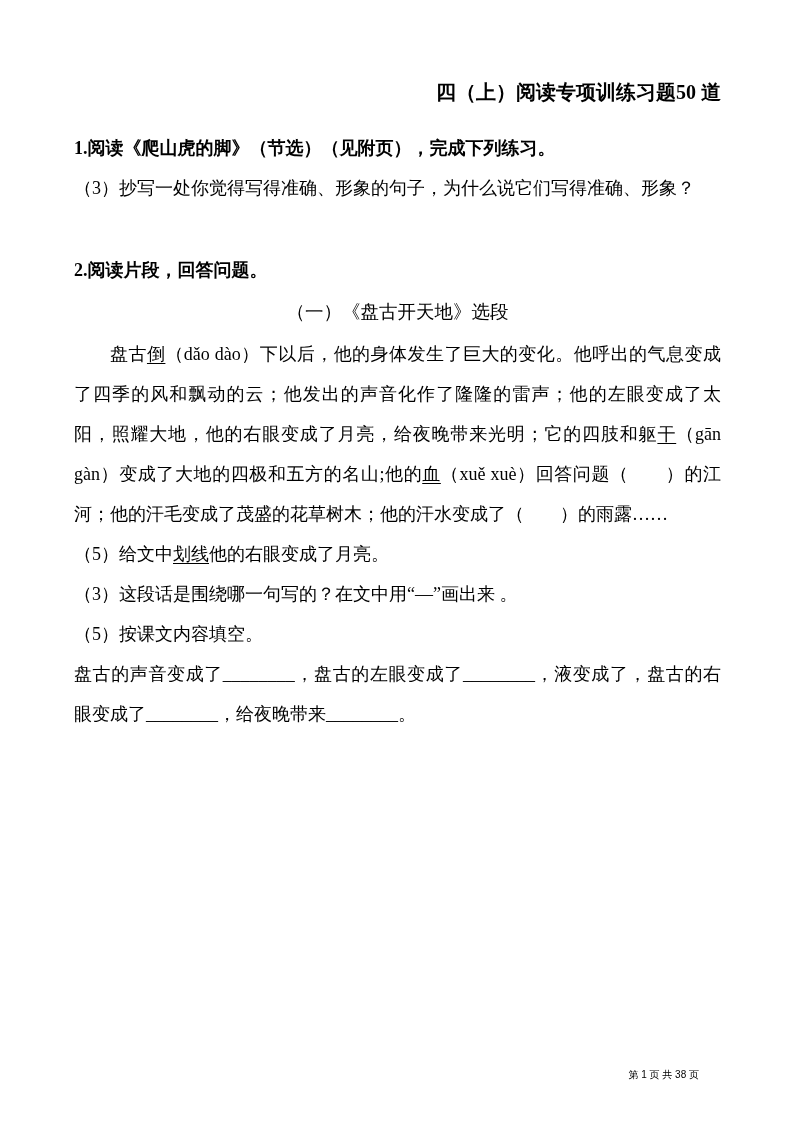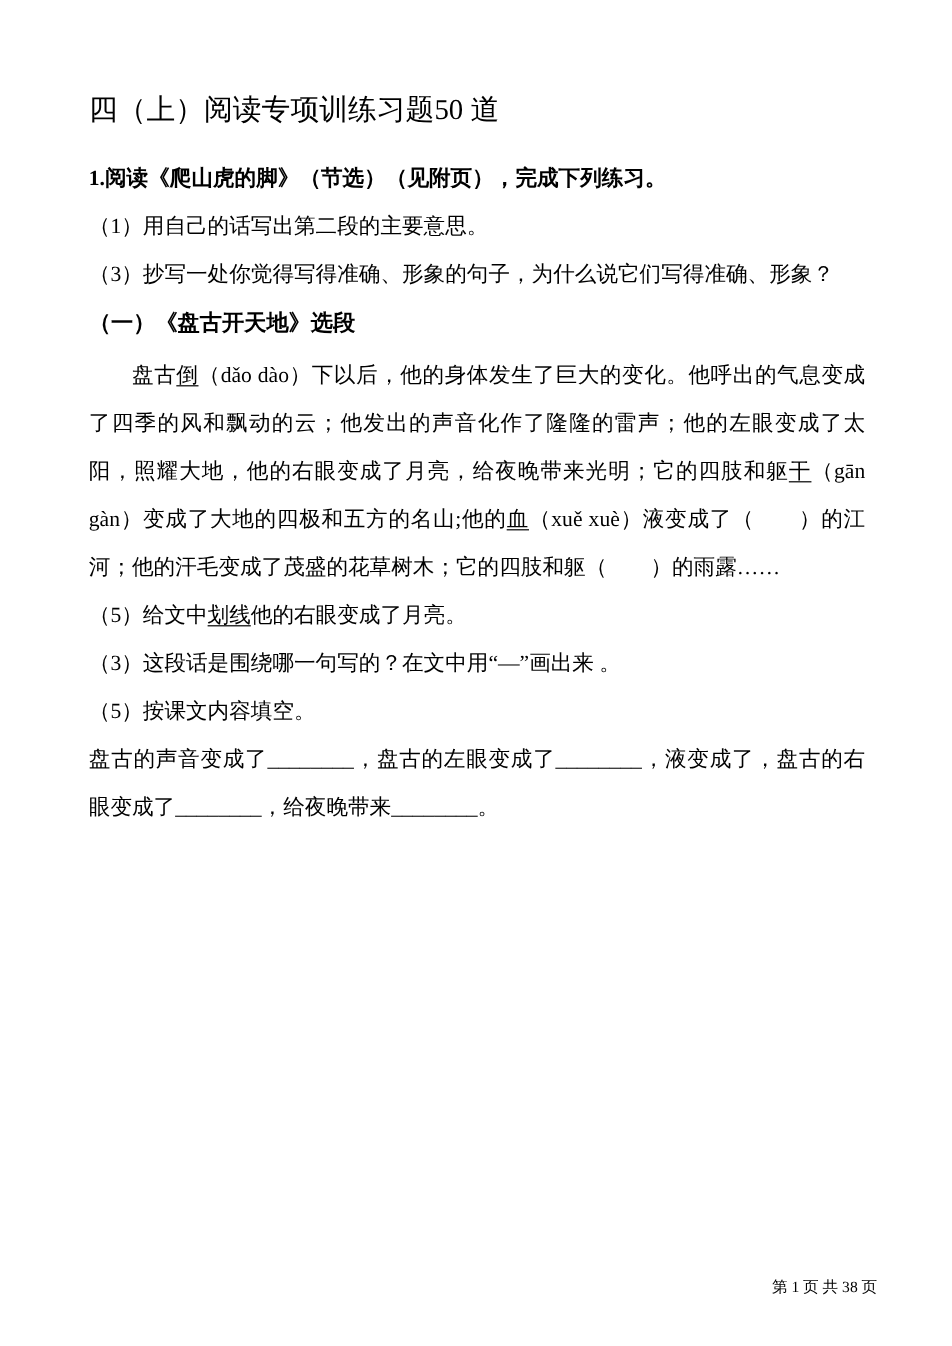--- a/index.html
+++ b/index.html
@@ -8,64 +8,64 @@
     width: 793px;
     height: 1122px;
     position: relative;
     padding: 78px 72px 0 74px;
     font-family: "Liberation Serif", "DejaVu Serif", serif;
     color: #000000;
     overflow: hidden;
     background: #ffffff;
   }
   .doc-title {
-    font-size: 24px;
-    font-weight: 400;
-    text-align: left;
+    font-size: 20px;
+    font-weight: 700;
+    text-align: right;
     margin: 0 0 22px 0;
     line-height: 28px;
   }
   .line {
     margin: 0;
     font-size: 18px;
     line-height: 40px;
     text-align: justify;
   }
   .bold { font-weight: 700; }
   .gap-before { margin-top: 42px; }
   .passage-title {
     margin: 0;
     font-size: 18.5px;
-    font-weight: 700;
-    text-align: left;
+    font-weight: 400;
+    text-align: center;
     line-height: 44px;
   }
   .indent { text-indent: 2em; }
   .footer {
     position: absolute;
-    right: 62px;
+    right: 94px;
     bottom: 40px;
-    font-size: 13px;
-    font-family: Liberation Serif, serif;
+    font-size: 10px;
+    font-family: Liberation Sans, sans-serif;
   }
   .u { text-decoration: underline; text-underline-offset: 3px; }
 </style>
 </head>
 <body>
 
 <div class="page">
 
   <h1 class="doc-title">四（上）阅读专项训练习题50 道</h1>
 
   <p class="line bold">1.阅读《爬山虎的脚》（节选）（见附页），完成下列练习。</p>
-  <p class="line">（1）用自己的话写出第二段的主要意思。</p>
   <p class="line">（3）抄写一处你觉得写得准确、形象的句子，为什么说它们写得准确、形象？</p>
 
+  <p class="line bold gap-before">2.阅读片段，回答问题。</p>
   <h2 class="passage-title">（一）《盘古开天地》选段</h2>
-  <p class="line indent"><span>盘古</span><span class="u">倒</span><span>（dǎo  dào）下以后，他的身体发生了巨大的变化。他呼出的气息变成了四季的风和飘动的云；他发出的声音化作了隆隆的雷声；他的左眼变成了太阳，照耀大地，他的右眼变成了月亮，给夜晚带来光明；它的四肢和躯</span><span class="u">干</span><span>（gān  gàn）变成了大地的四极和五方的名山;他的</span><span class="u">血</span><span>（xuě  xuè）液变成了（　　）的江河；他的汗毛变成了茂盛的花草树木；它的四肢和躯（　　）的雨露……</span></p>
+  <p class="line indent"><span>盘古</span><span class="u">倒</span><span>（dǎo  dào）下以后，他的身体发生了巨大的变化。他呼出的气息变成了四季的风和飘动的云；他发出的声音化作了隆隆的雷声；他的左眼变成了太阳，照耀大地，他的右眼变成了月亮，给夜晚带来光明；它的四肢和躯</span><span class="u">干</span><span>（gān  gàn）变成了大地的四极和五方的名山;他的</span><span class="u">血</span><span>（xuě  xuè）回答问题（　　）的江河；他的汗毛变成了茂盛的花草树木；他的汗水变成了（　　）的雨露……</span></p>
 
   <p class="line"><span>（5）给文中</span><span class="u">划线</span><span>他的右眼变成了月亮。</span></p>
   <p class="line"><span>（3）这段话是围绕哪一句写的？在文中用“—”画出来 。</span></p>
   <p class="line"><span>（5）按课文内容填空。</span></p>
 
   <p class="line">盘古的声音变成了________，盘古的左眼变成了________，液变成了，盘古的右眼变成了________，给夜晚带来________。</p>
 
   <div class="footer">第 1 页 共 38 页</div>
 
 </div>

